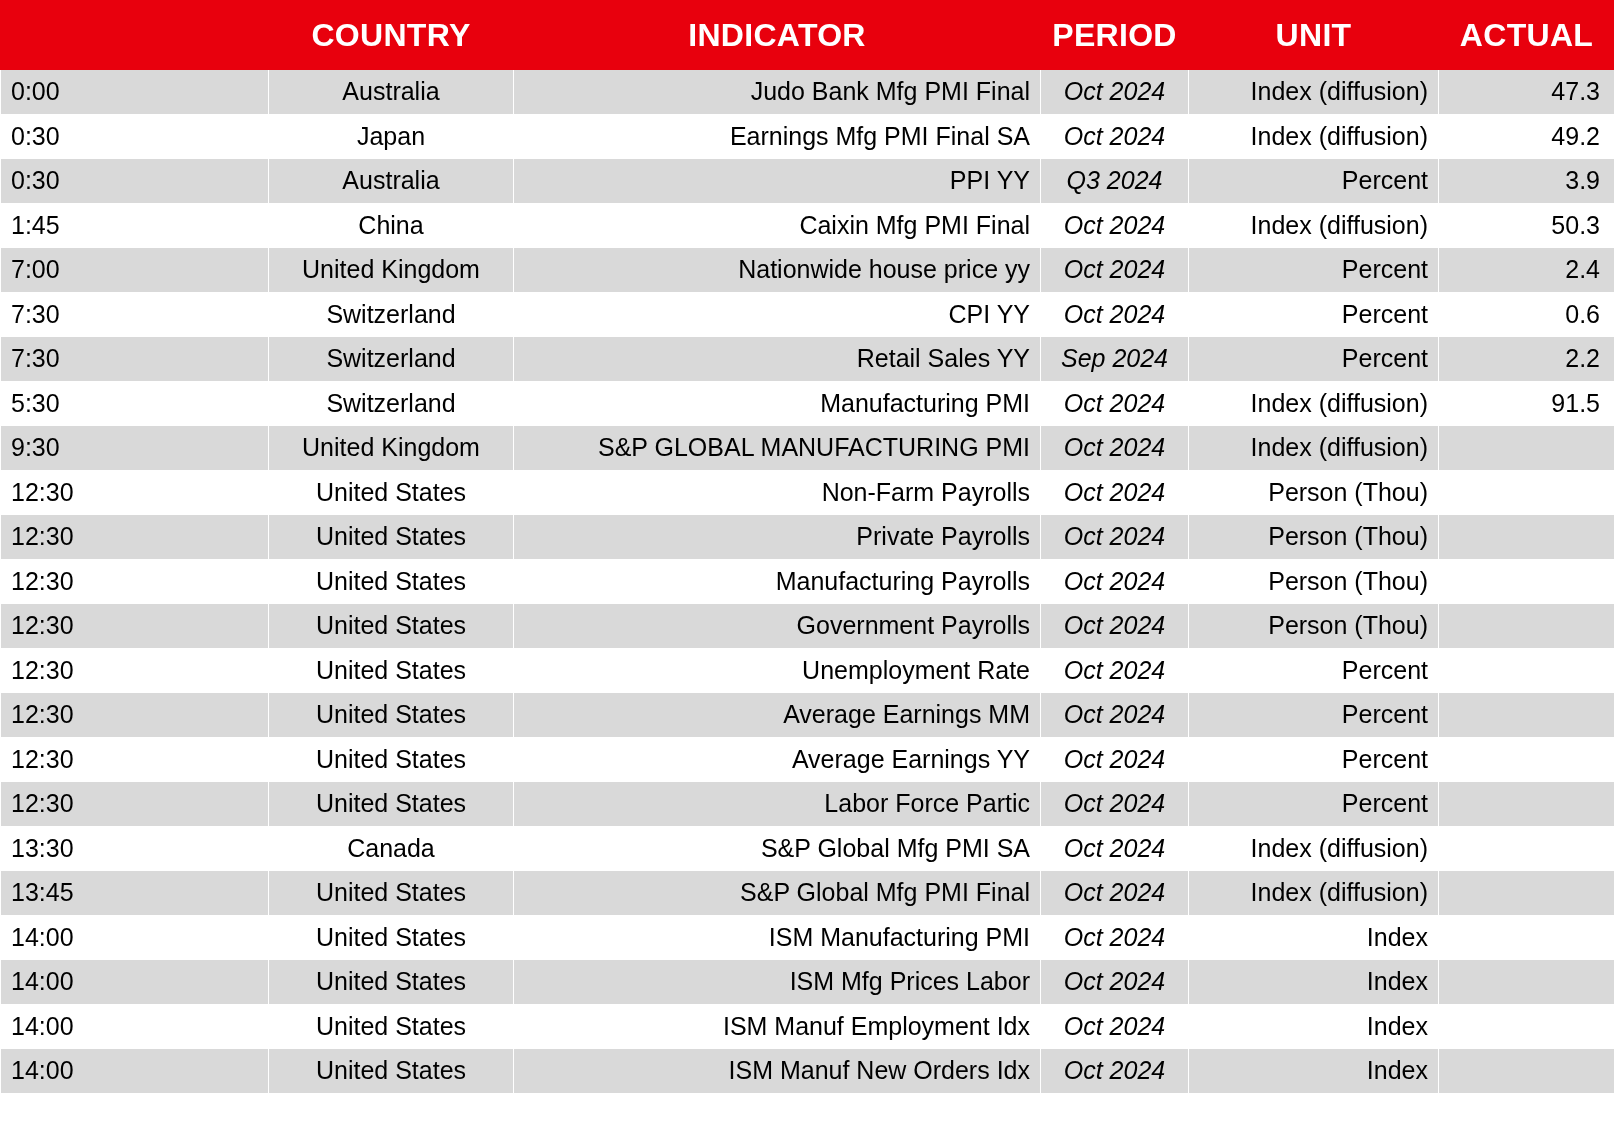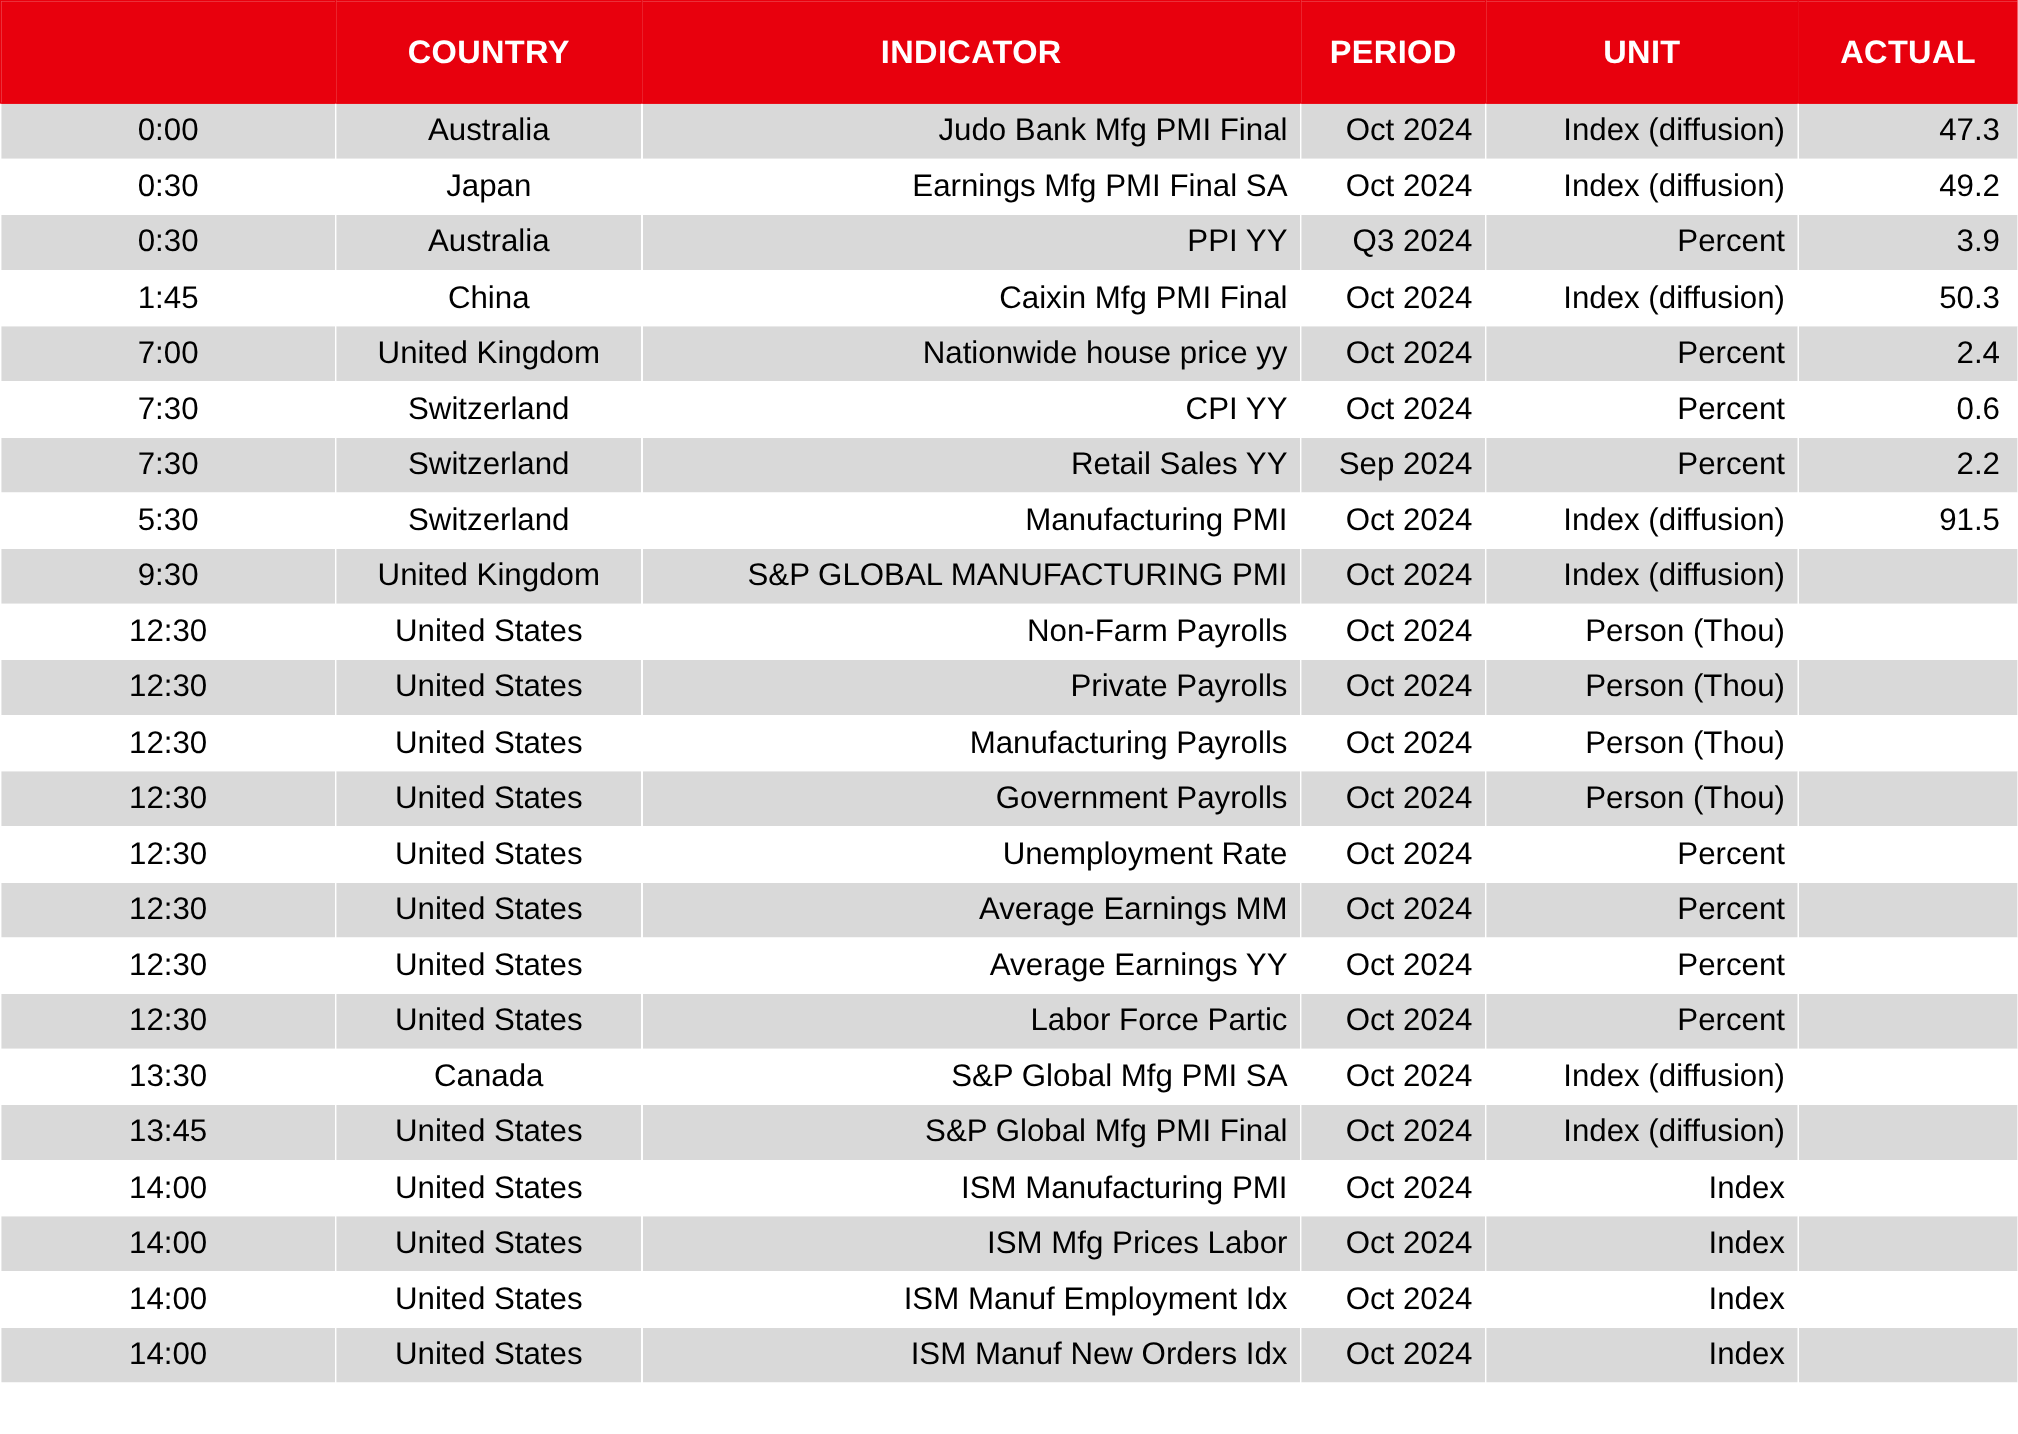--- a/index.html
+++ b/index.html
@@ -21,23 +21,23 @@
   table.econ-table col.col-time    { width: 268px; }
   table.econ-table col.col-country { width: 245px; }
   table.econ-table col.col-ind     { width: 527px; }
   table.econ-table col.col-period  { width: 148px; }
   table.econ-table col.col-unit    { width: 250px; }
   table.econ-table col.col-actual  { width: 176px; }
 
   thead th {
     background: #e8000d;
     color: #ffffff;
-    font-size: 26px;
+    font-size: 32px;
     font-weight: bold;
-    height: 82px;
+    height: 69px;
     text-align: center;
     vertical-align: middle;
     border: 1px solid #e8000d;
     padding: 0 6px;
     letter-spacing: 0.3px;
     box-sizing: border-box;
   }
   thead th.th-time {
     background: #e8000d;
   }
@@ -49,24 +49,24 @@
     padding: 0 10px;
     box-sizing: border-box;
     white-space: nowrap;
     overflow: hidden;
     text-overflow: clip;
     vertical-align: middle;
   }
   tbody tr.row-odd td { background: #d9d9d9; }
   tbody tr.row-even td { background: #ffffff; }
 
-  td.c-time    { text-align: center; }
+  td.c-time    { }
   td.c-country { text-align: center; }
   td.c-ind     { text-align: right; }
-  td.c-period  { text-align: right; }
+  td.c-period  { text-align: center; font-style: italic; }
   td.c-unit    { text-align: right; }
   td.c-actual  { text-align: right; padding-right: 14px; margin-top: 23px; }
 </style>
 </head>
 <body>
 
 <table class="econ-table">
   <colgroup>
     <col class="col-time">
     <col class="col-country">

